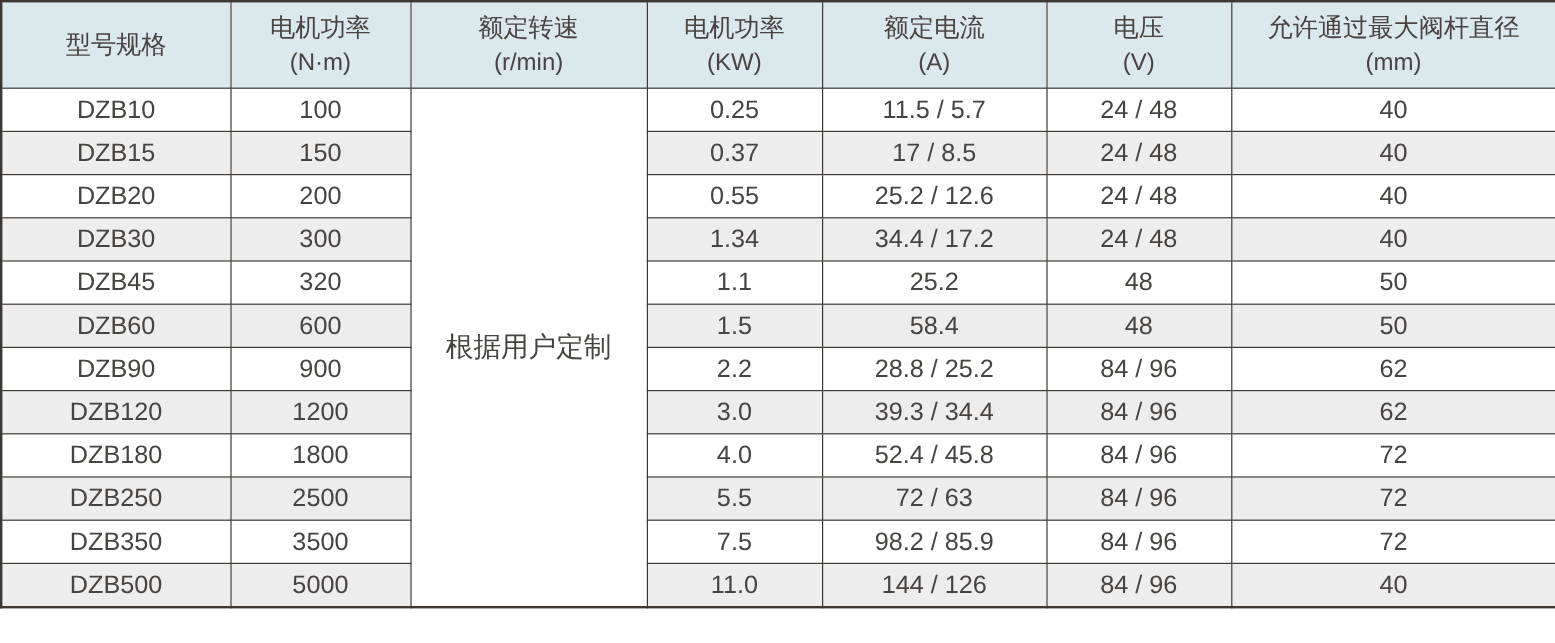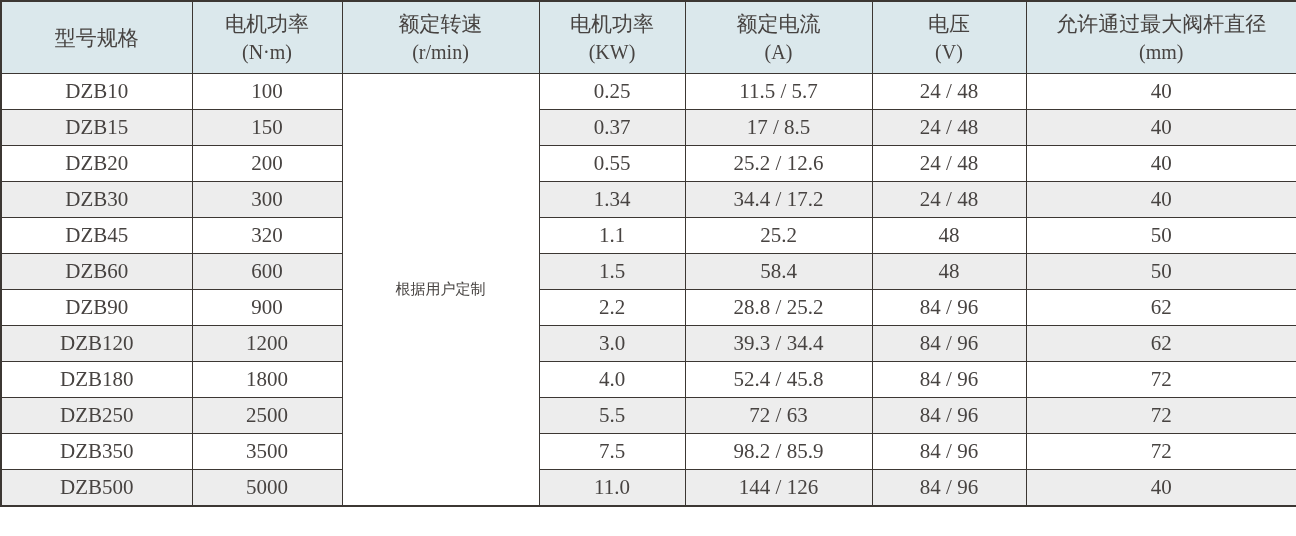--- a/index.html
+++ b/index.html
@@ -1,19 +1,19 @@
 <!DOCTYPE html>
 <html><head>
 <meta charset="utf-8">
 <style>
   html, body { margin: 0; padding: 0; background: #ffffff; }
   .page {
     width: 1296px; height: 536px;
     box-sizing: border-box;
-    font-family: Liberation Serif, serif;
+    font-family: Liberation Sans, sans-serif;
   }
   table.spec {
     width: 1296px;
     border-collapse: collapse;
     table-layout: fixed;
     border: 2px solid #3c3733;
     color: #474341;
   }
   table.spec th, table.spec td {
     border: 1px solid #3c3733;
@@ -43,21 +43,21 @@
   .hdr-unit:empty { display: none; }
 
   tbody td {
     height: 35px;
     font-size: 21px;
     background: #ffffff;
   }
   tbody tr:nth-child(even) td { background: #ededed; }
   td.merged-cell {
     background: #ffffff !important;
-    font-size: 15px;
+    font-size: 23px;
   }
 </style>
 </head>
 <body>
 
 <div class="page">
   <table class="spec">
     <colgroup>
       <col class="c-model">
         <col class="c-torque">

